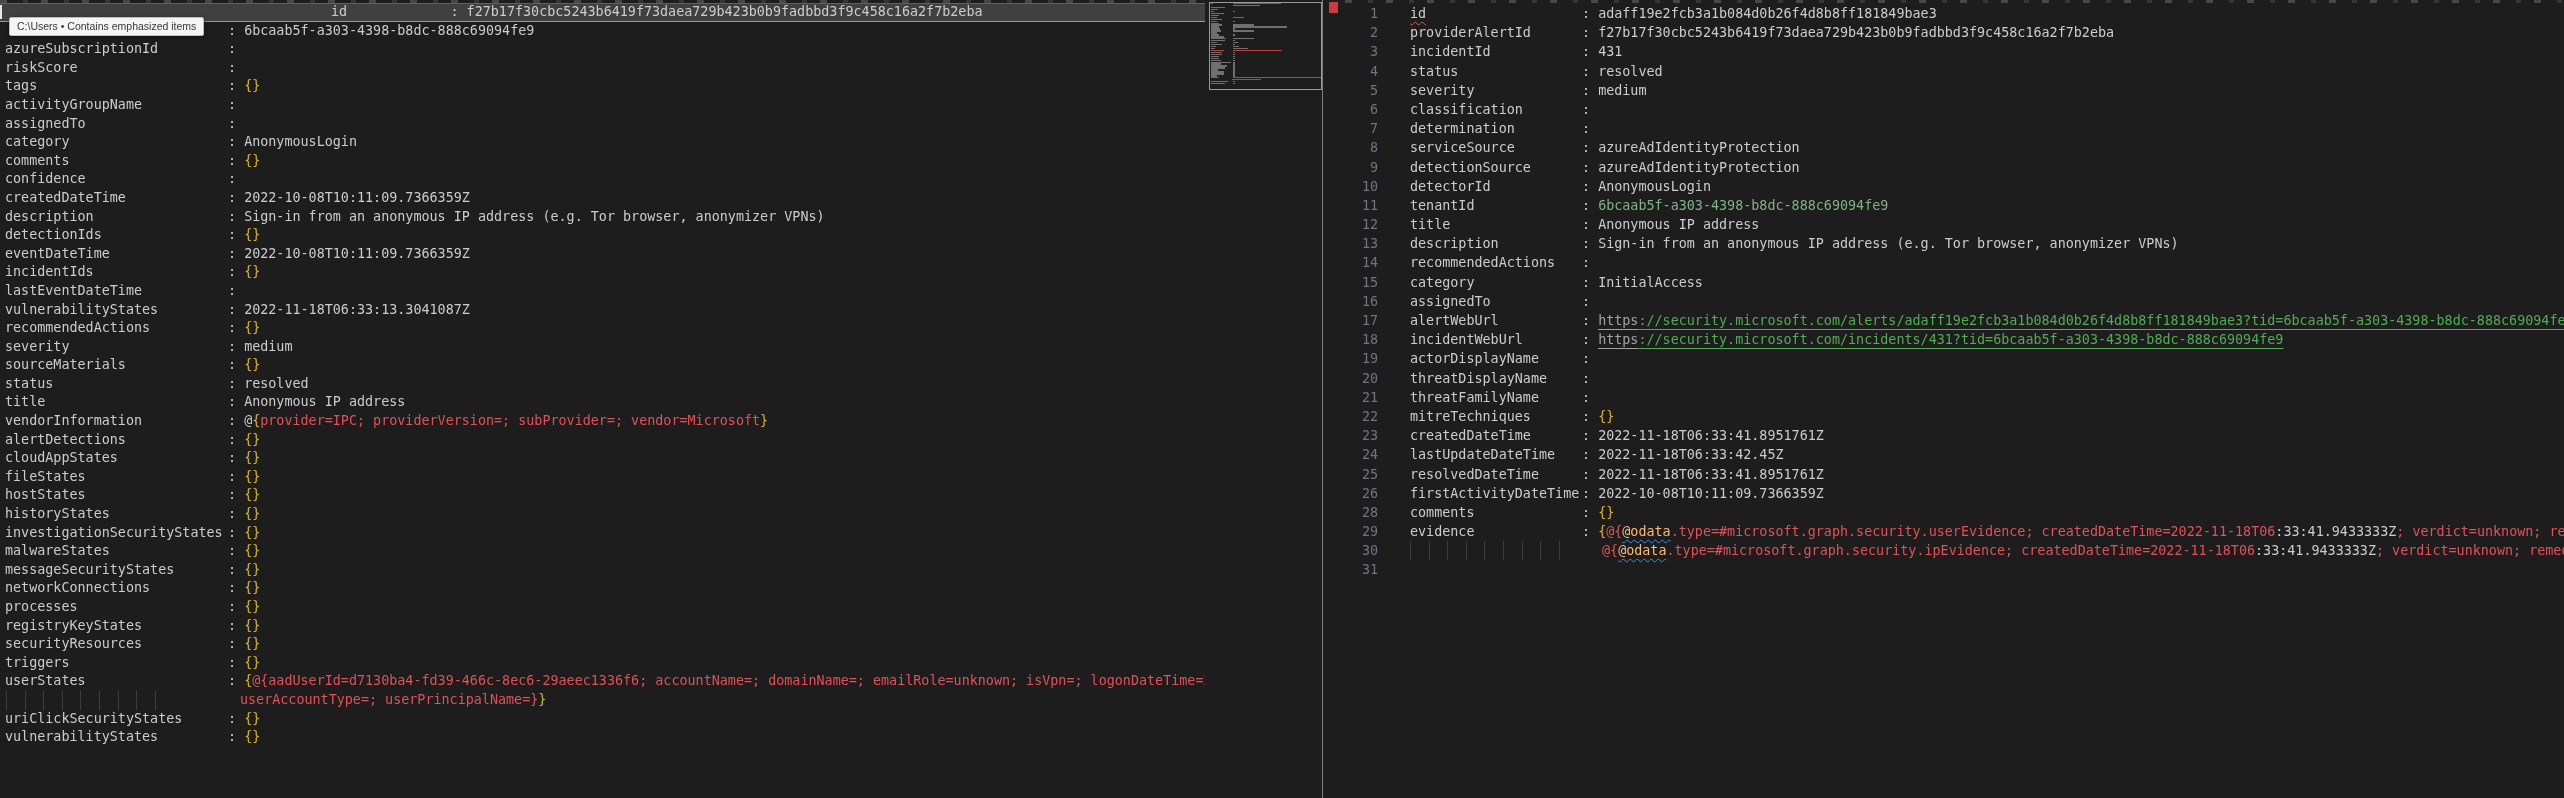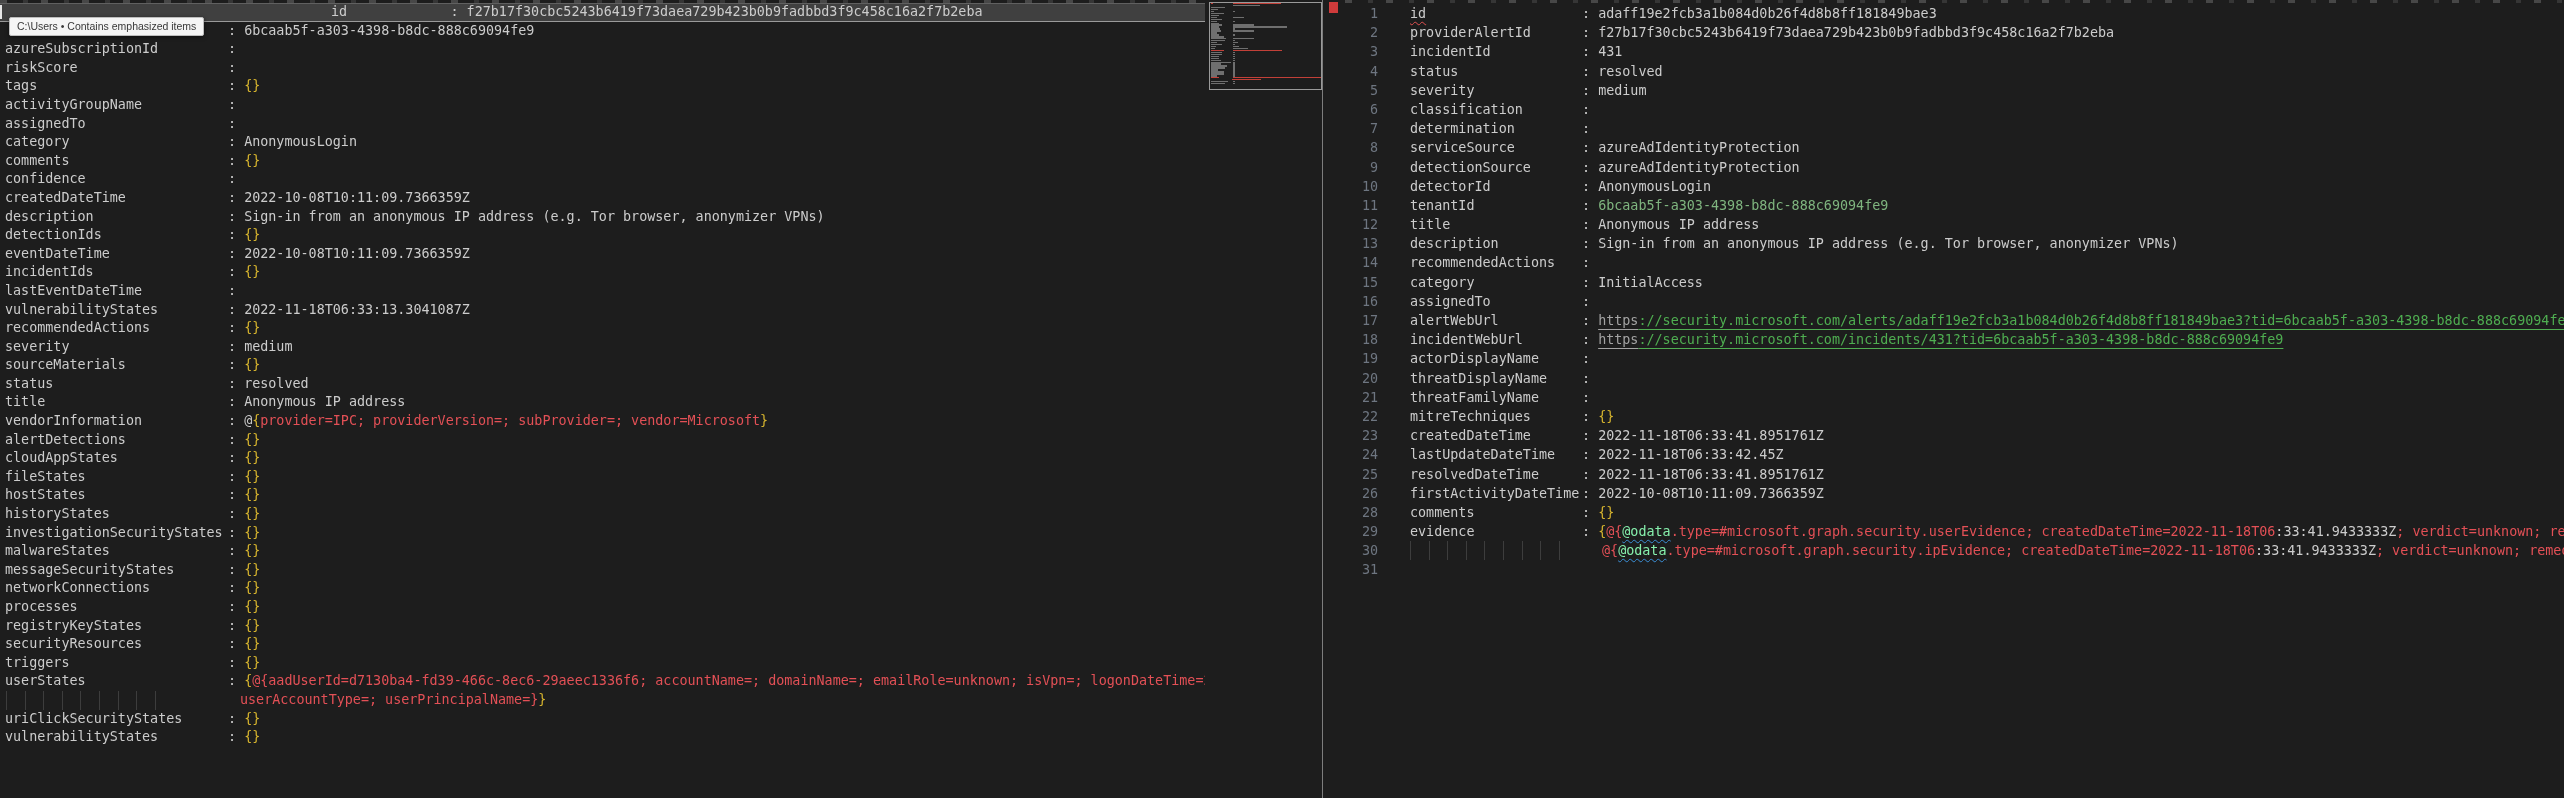--- a/index.html
+++ b/index.html
@@ -9,21 +9,21 @@
   .pane.left{left:0;width:1205px;padding-top:3px;}
   .pane.right{left:1345px;width:1219px;padding-top:4px;}
   .row{position:relative;height:18.6px;line-height:18.6px;white-space:pre;}
   .pane.right .row{height:19.2px;line-height:19.2px;}
   .lbl{display:inline-block;box-sizing:border-box;width:228px;padding-left:5px;color:#cccccc;}
   .num{display:inline-block;width:33px;text-align:right;color:#6e7681;margin-right:32px;}
   .lbl2{display:inline-block;width:172px;color:#cccccc;}
   .p{color:#cccccc;} .g{color:#d6b42e;} .r{color:#e35056;} .gr{color:#7fb57f;}
   .lk{color:#4fae51;text-decoration:underline;text-underline-offset:4px;}
   .lw{color:#a3a3a3;text-decoration:underline;text-underline-offset:4px;text-align:center;}
-  .sb{color:#86efac;text-decoration:underline wavy #3a8fd6;text-decoration-thickness:1px;text-underline-offset:3px;}
+  .sb{color:#fdba74;text-decoration:underline wavy #3a8fd6;text-decoration-thickness:1px;text-underline-offset:3px;}
   .sqr{text-decoration:underline wavy #e05050;text-decoration-thickness:1px;text-underline-offset:3px;}
   .hl{background:#404040;box-shadow:inset 0 -1px 0 #9a9a9a, inset 0 1px 0 #606060;text-align:center;}
   .cursor{position:absolute;left:0;top:2px;width:2px;height:14px;background:#e6e6e6;}
   .guides{position:absolute;top:0;bottom:0;
           background:repeating-linear-gradient(90deg,#3d3d3d 0 1px,transparent 1px 18.6px);}
   .cutline{position:absolute;top:0;left:0;right:0;height:3px;opacity:.55;
            background:repeating-linear-gradient(90deg,#6a6a6a 0 7px,transparent 7px 23px,#4a4a4a 23px 28px,transparent 28px 41px);}
   .tooltip{position:absolute;left:9px;top:17px;z-index:9;background:#f5f5f5;color:#383838;
            border:1px solid #bdbdbd;border-radius:2px;padding:2px 7px 3px 7px;
            font-family:"Liberation Sans",sans-serif;font-size:10.5px;line-height:12px;

